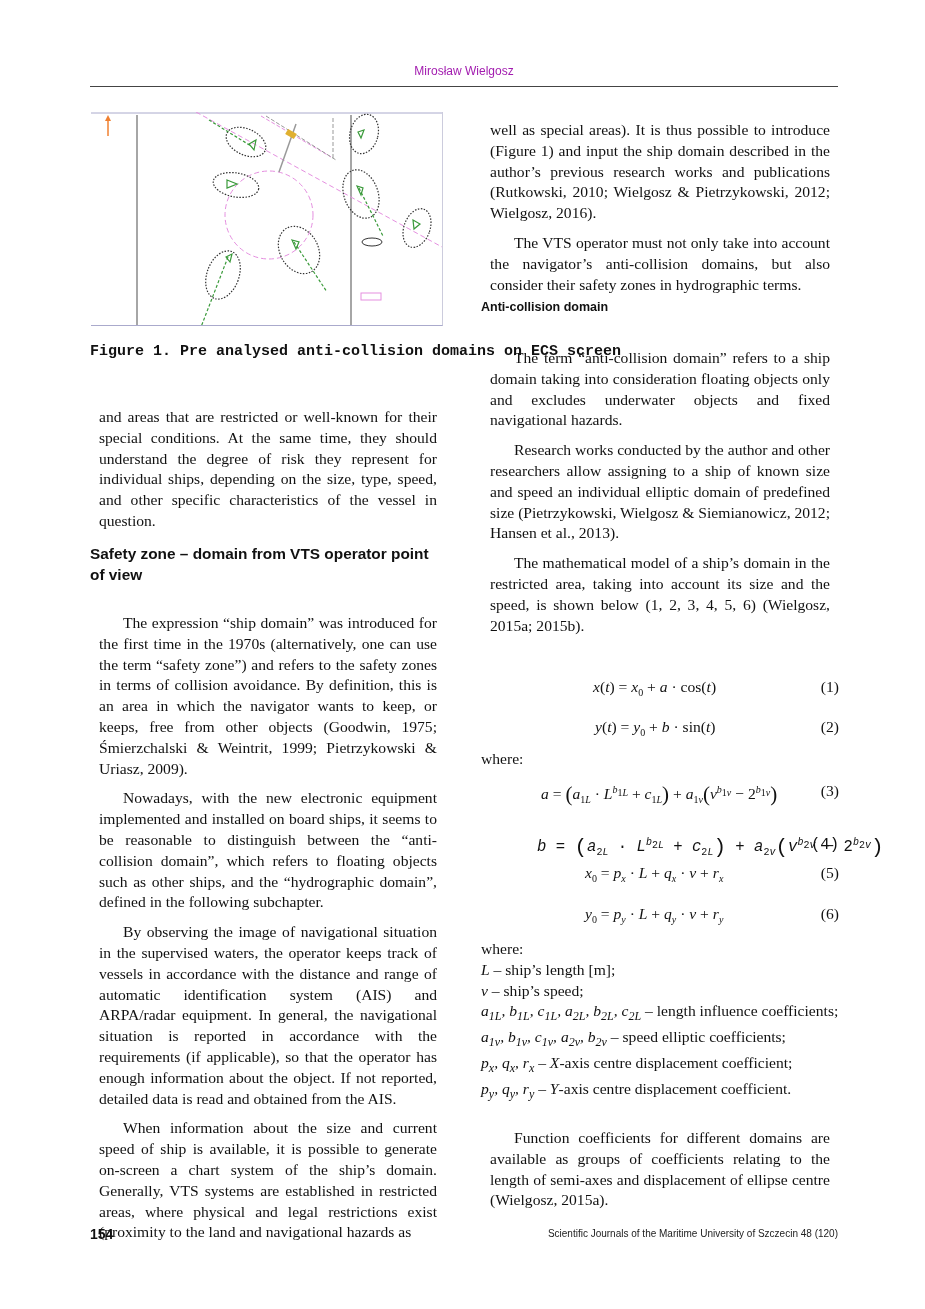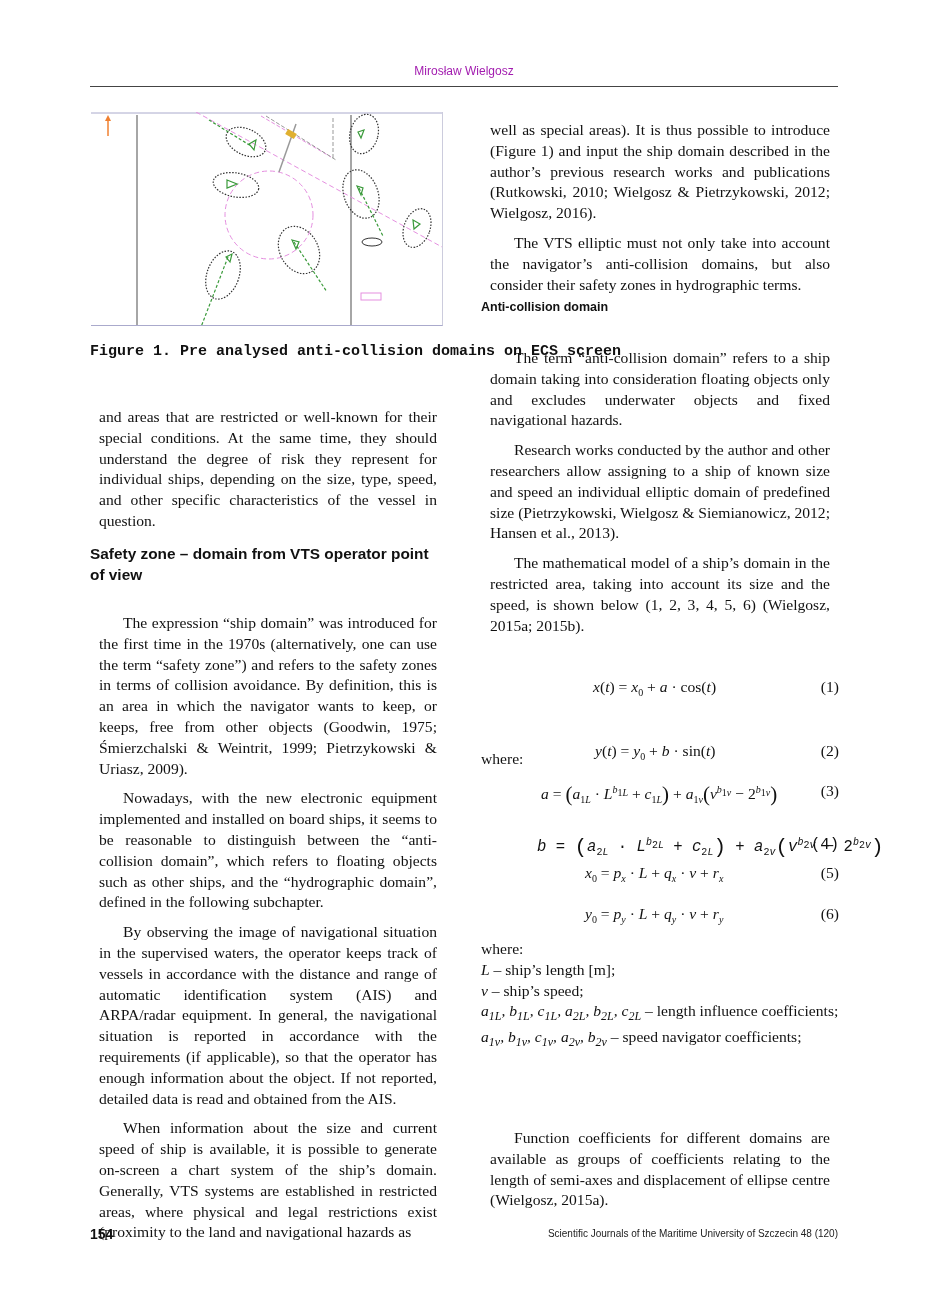--- a/index.html
+++ b/index.html
@@ -90,36 +90,36 @@
 
 <div id="left-col-2" class="col">
   <p class="ind">The expression “ship domain” was introduced for the first time in the 1970s (alternatively, one can use the term “safety zone”) and refers to the safety zones in terms of collision avoidance. By definition, this is an area in which the navigator wants to keep, or keeps, free from other objects (Goodwin, 1975; Śmierzchalski &amp; Weintrit, 1999; Pietrzykowski &amp; Uriasz, 2009).</p>
   <p class="ind">Nowadays, with the new electronic equipment implemented and installed on board ships, it seems to be reasonable to distinguish between the “anti-collision domain”, which refers to floating objects such as other ships, and the “hydrographic domain”, defined in the following subchapter.</p>
   <p class="ind">By observing the image of navigational situation in the supervised waters, the operator keeps track of vessels in accordance with the distance and range of automatic identification system (AIS) and ARPA/radar equipment. In general, the navigational situation is reported in accordance with the requirements (if applicable), so that the operator has enough information about the object. If not reported, detailed data is read and obtained from the AIS.</p>
   <p class="ind">When information about the size and current speed of ship is available, it is possible to generate on-screen a chart system of the ship’s domain. Generally, VTS systems are established in restricted areas, where physical and legal restrictions exist (proximity to the land and navigational hazards as</p>
 </div>
 
 <div id="right-col-1" class="col">
   <p>well as special areas). It is thus possible to introduce (Figure 1) and input the ship domain described in the author’s previous research works and publications (Rutkowski, 2010; Wielgosz &amp; Pietrzykowski, 2012; Wielgosz, 2016).</p>
-  <p class="ind">The VTS elliptic must not only take into account the navigator’s anti-collision domains, but also consider their safety zones in hydrographic terms.</p>
+  <p class="ind">The VTS operator must not only take into account the navigator’s anti-collision domains, but also consider their safety zones in hydrographic terms.</p>
 </div>
 
 <div id="subheading">Anti-collision domain</div>
 
 <div id="right-col-2" class="col">
   <p class="ind">The term “anti-collision domain” refers to a ship domain taking into consideration floating objects only and excludes underwater objects and fixed navigational hazards.</p>
   <p class="ind">Research works conducted by the author and other researchers allow assigning to a ship of known size and speed an individual elliptic domain of predefined size (Pietrzykowski, Wielgosz &amp; Siemianowicz, 2012; Hansen et al., 2013).</p>
   <p class="ind">The mathematical model of a ship’s domain in the restricted area, taking into account its size and the speed, is shown below (1, 2, 3, 4, 5, 6) (Wielgosz, 2015a; 2015b).</p>
 </div>
 
 <div class="eq" style="top:678px;">
   <span class="body" style="left:112px;"><i>x</i>(<i>t</i>) = <i>x</i><sub>0</sub> + <i>a</i> · cos(<i>t</i>)</span>
   <span class="num">(1)</span>
 </div>
-<div class="eq" style="top:742px;text-align:center;">
+<div class="eq" style="top:718px;text-align:center;">
   <span class="body" style="left:114px;"><i>y</i>(<i>t</i>) = <i>y</i><sub>0</sub> + <i>b</i> · sin(<i>t</i>)</span>
   <span class="num">(2)</span>
 </div>
 
 <div id="where1">where:</div>
 
 <div class="eq" style="top:782px;">
   <span class="body" style="left:60px;"><i>a</i> = <span class="paren">(</span><i>a</i><sub>1<i>L</i></sub> · <i>L</i><sup><i>b</i><sub>1<i>L</i></sub></sup> + <i>c</i><sub>1<i>L</i></sub><span class="paren">)</span> + <i>a</i><sub>1<i>v</i></sub><span class="paren">(</span><i>v</i><sup><i>b</i><sub>1<i>v</i></sub></sup> − 2<sup><i>b</i><sub>1<i>v</i></sub></sup><span class="paren">)</span></span>
   <span class="num">(3)</span>
 </div>
@@ -134,21 +134,23 @@
 <div class="eq" style="top:905px;">
   <span class="body" style="left:104px;"><i>y</i><sub>0</sub> = <i>p</i><sub><i>y</i></sub> · <i>L</i> + <i>q</i><sub><i>y</i></sub> · <i>v</i> + <i>r</i><sub><i>y</i></sub></span>
   <span class="num">(6)</span>
 </div>
 
 <div id="defs">
   <div class="row">where:</div>
   <div class="row"><span class="sym">L</span><span> –  </span><span>ship’s length [m];</span></div>
   <div class="row"><span class="sym">v</span><span> –  </span><span>ship’s speed;</span></div>
   <div class="row"><span class="sym">a<sub>1L</sub>, b<sub>1L</sub>, c<sub>1L</sub>, a<sub>2L</sub>, b<sub>2L</sub>, c<sub>2L</sub></span><span> – </span><span>length influence coefficients;</span></div>
-  <div class="row"><span class="sym">a<sub>1v</sub>, b<sub>1v</sub>, c<sub>1v</sub>, a<sub>2v</sub>, b<sub>2v</sub></span><span> – </span><span>speed navigator coefficients;</span></div>
+  <div class="row"><span class="sym">a<sub>1v</sub>, b<sub>1v</sub>, c<sub>1v</sub>, a<sub>2v</sub>, b<sub>2v</sub></span><span> – </span><span>speed elliptic coefficients;</span></div>
+  <div class="row"><span class="sym">p<sub>x</sub>, q<sub>x</sub>, r<sub>x</sub></span><span> – </span><i>X</i><span>-axis centre displacement coefficient;</span></div>
+  <div class="row"><span class="sym">p<sub>y</sub>, q<sub>y</sub>, r<sub>y</sub></span><span> – </span><i>Y</i><span>-axis centre displacement coefficient.</span></div>
 </div>
 
 <div id="right-col-3" class="col">
   <p class="ind">Function coefficients for different domains are available as groups of coefficients relating to the length of semi-axes and displacement of ellipse centre (Wielgosz, 2015a).</p>
 </div>
 
 <div id="page-number">154</div>
 <div id="journal-footer">Scientific Journals of the Maritime University of Szczecin 48 (120)</div>
 
 </body></html>

